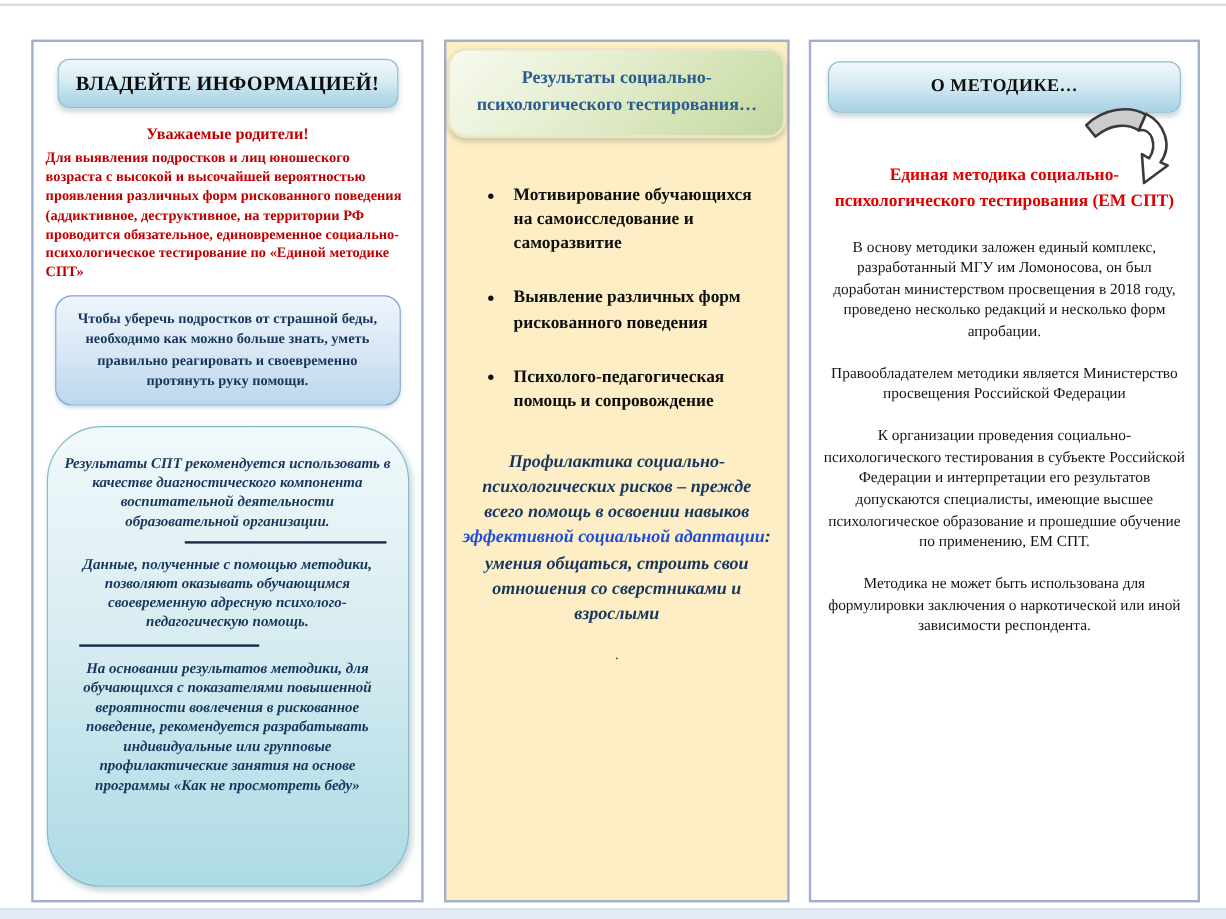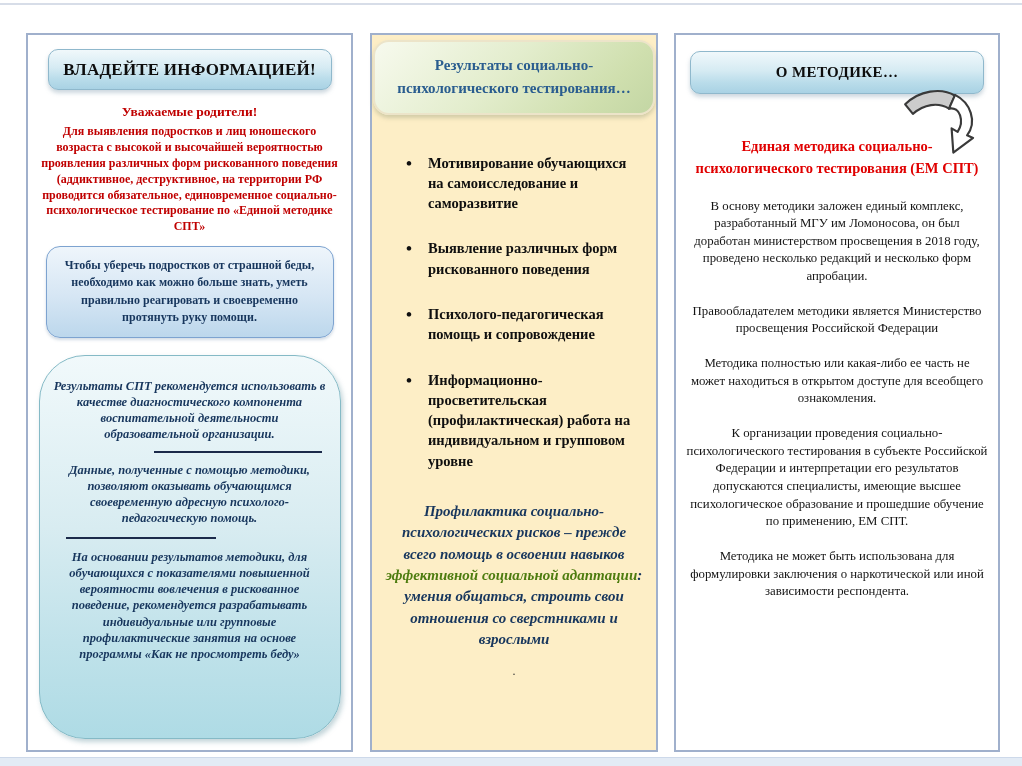--- a/index.html
+++ b/index.html
@@ -27,21 +27,21 @@
   .hdr-green{
     width:262px;margin:5px auto 0;padding:12px 8px;font-size:15px;line-height:1.55;color:#2a5d8f;
     background:linear-gradient(135deg,#f7faee 0%,#e3edcd 45%,#cfdfae 80%,#c3d6a4 100%);
     border:2px solid #ece4c9;border-radius:16px;
     box-shadow:0 3px 4px rgba(130,140,110,.35);
   }
   .hdr-right{width:280px;margin:16px auto 0;padding:12px 6px;font-size:15px;color:#0d0d0d;letter-spacing:.4px;}
 
   
   .greeting{margin:14px 8px 4px;text-align:center;font-weight:bold;font-size:13.5px;color:#c00000;}
-  .intro{margin:2px 10px 0;text-align:center;font-weight:bold;font-size:12px;line-height:1.32;color:#c00000;}
+  .intro{margin:2px 10px 0;text-align:left;font-weight:bold;font-size:12px;line-height:1.32;color:#c00000;}
   .callout{
     width:288px;margin:11px auto 0;padding:10px 12px;box-sizing:border-box;
     border:1px solid #7da3d0;border-radius:14px;
     background:linear-gradient(180deg,#eef5fb 0%,#d6e6f4 55%,#bcd7ec 100%);
     text-align:center;font-weight:bold;font-size:12px;line-height:1.45;color:#17365d;
     box-shadow:0 2px 3px rgba(110,140,170,.3);
   }
   .info-box{
     width:302px;height:384px;margin:17px auto 0;padding:22px 14px;box-sizing:border-box;
     border:1px solid #85bac6;border-radius:46px;
@@ -59,21 +59,21 @@
   .bullets{margin:38px 0 0;padding:0 14px 0 34px;list-style:none;}
   .bullets li{
     position:relative;margin:0 0 25px;padding-left:22px;
     font-weight:bold;font-size:14.5px;line-height:1.4;color:#0f0f0f;
   }
   .bullets li::before{content:"\2022";position:absolute;left:0;top:-1px;font-size:17px;}
   .closing{
     margin:30px 12px 0;text-align:center;
     font-weight:bold;font-style:italic;font-size:15px;line-height:1.42;color:#17365d;
   }
-  .closing .red{color:#4d7c0f;}
+  .closing .red{color:#1d4ed8;}
   .dot{margin:14px 0 0;text-align:center;font-size:12px;color:#333;}
 
   
   .arrow{position:absolute;top:44px;right:12px;width:86px;height:92px;}
   .red-title{
     margin:42px 18px 0;text-align:center;
     font-weight:bold;font-size:14.5px;line-height:1.5;color:#e00000;
   }
   .rp{margin:0 10px 17px;text-align:center;font-size:12.8px;line-height:1.38;color:#141414;}
   .rp.first{margin-top:18px;text-align:center;}
@@ -102,35 +102,33 @@
 </div>
 
 <div class="panel middle">
   <div class="hdr-box hdr-green">
     <span>Результаты социально-психологического тестирования…</span>
   </div>
   <ul class="bullets">
     <li>Мотивирование обучающихся на самоисследование и саморазвитие</li>
     <li>Выявление различных форм рискованного поведения</li>
     <li>Психолого-педагогическая помощь и сопровождение</li>
-    <li>Информационно-просветительская (профилактическая) работа на индивидуальном и групповом уровне</li>
   </ul>
   <p class="closing"><span>Профилактика социально-психологических рисков – прежде всего помощь в освоении навыков </span><span class="red">эффективной социальной адаптации</span><span>: умения общаться, строить свои отношения со сверстниками и взрослыми</span></p>
   <p class="dot">.</p>
 </div>
 
 <div class="panel right">
   <div class="hdr-box blue hdr-right">
     <span>О МЕТОДИКЕ…</span>
   </div>
   <svg class="arrow" viewBox="0 0 100 100" aria-hidden="true">
     <path d="M6,26 C22,10 48,6 64,16 L57,31 C44,23 28,26 15,37 Z" fill="#cccccc" stroke="#3a3a3a" stroke-width="2.5" stroke-linejoin="round"></path>
     <path d="M64,15 C82,24 90,46 78,62 L85,65 L62,82 L60,54 L67,58 C75,46 70,28 57,31 Z" fill="#ffffff" stroke="#3a3a3a" stroke-width="2.5" stroke-linejoin="round"></path>
   </svg>
   <h3 class="red-title">Единая методика социально-психологического тестирования (ЕМ СПТ)</h3>
   <p class="rp first">В основу методики заложен единый комплекс, разработанный МГУ им Ломоносова, он был доработан министерством просвещения в 2018 году, проведено несколько редакций и несколько форм апробации.</p>
   <p class="rp">Правообладателем методики является Министерство просвещения Российской Федерации</p>
-  <p class="rp">Методика полностью или какая-либо ее часть не может находиться в открытом доступе для всеобщего ознакомления.</p>
   <p class="rp">К организации проведения социально-психологического тестирования в субъекте Российской Федерации и интерпретации его результатов допускаются специалисты, имеющие высшее психологическое образование и прошедшие обучение по применению, ЕМ СПТ.</p>
   <p class="rp">Методика не может быть использована для формулировки заключения о наркотической или иной зависимости респондента.</p>
 </div>
 
 <div class="footer-band"></div>
 
 </body></html>

